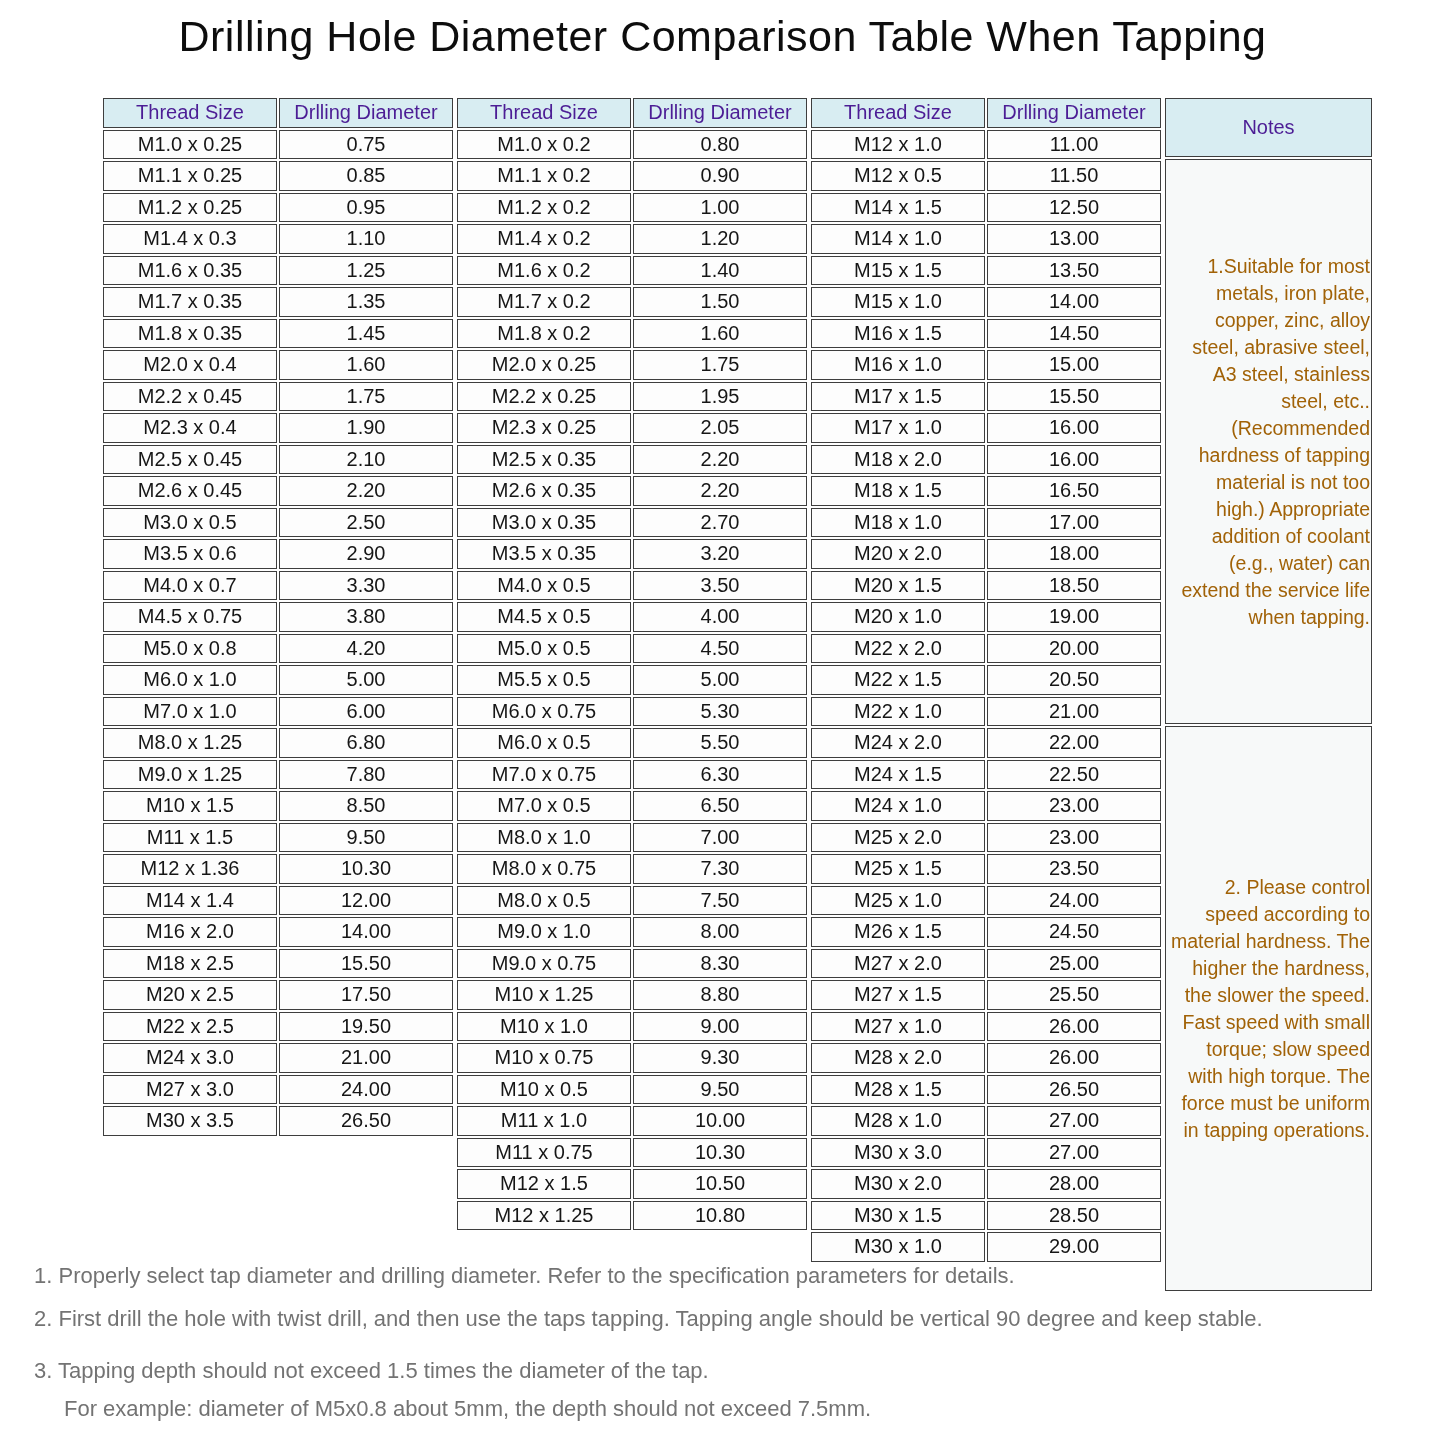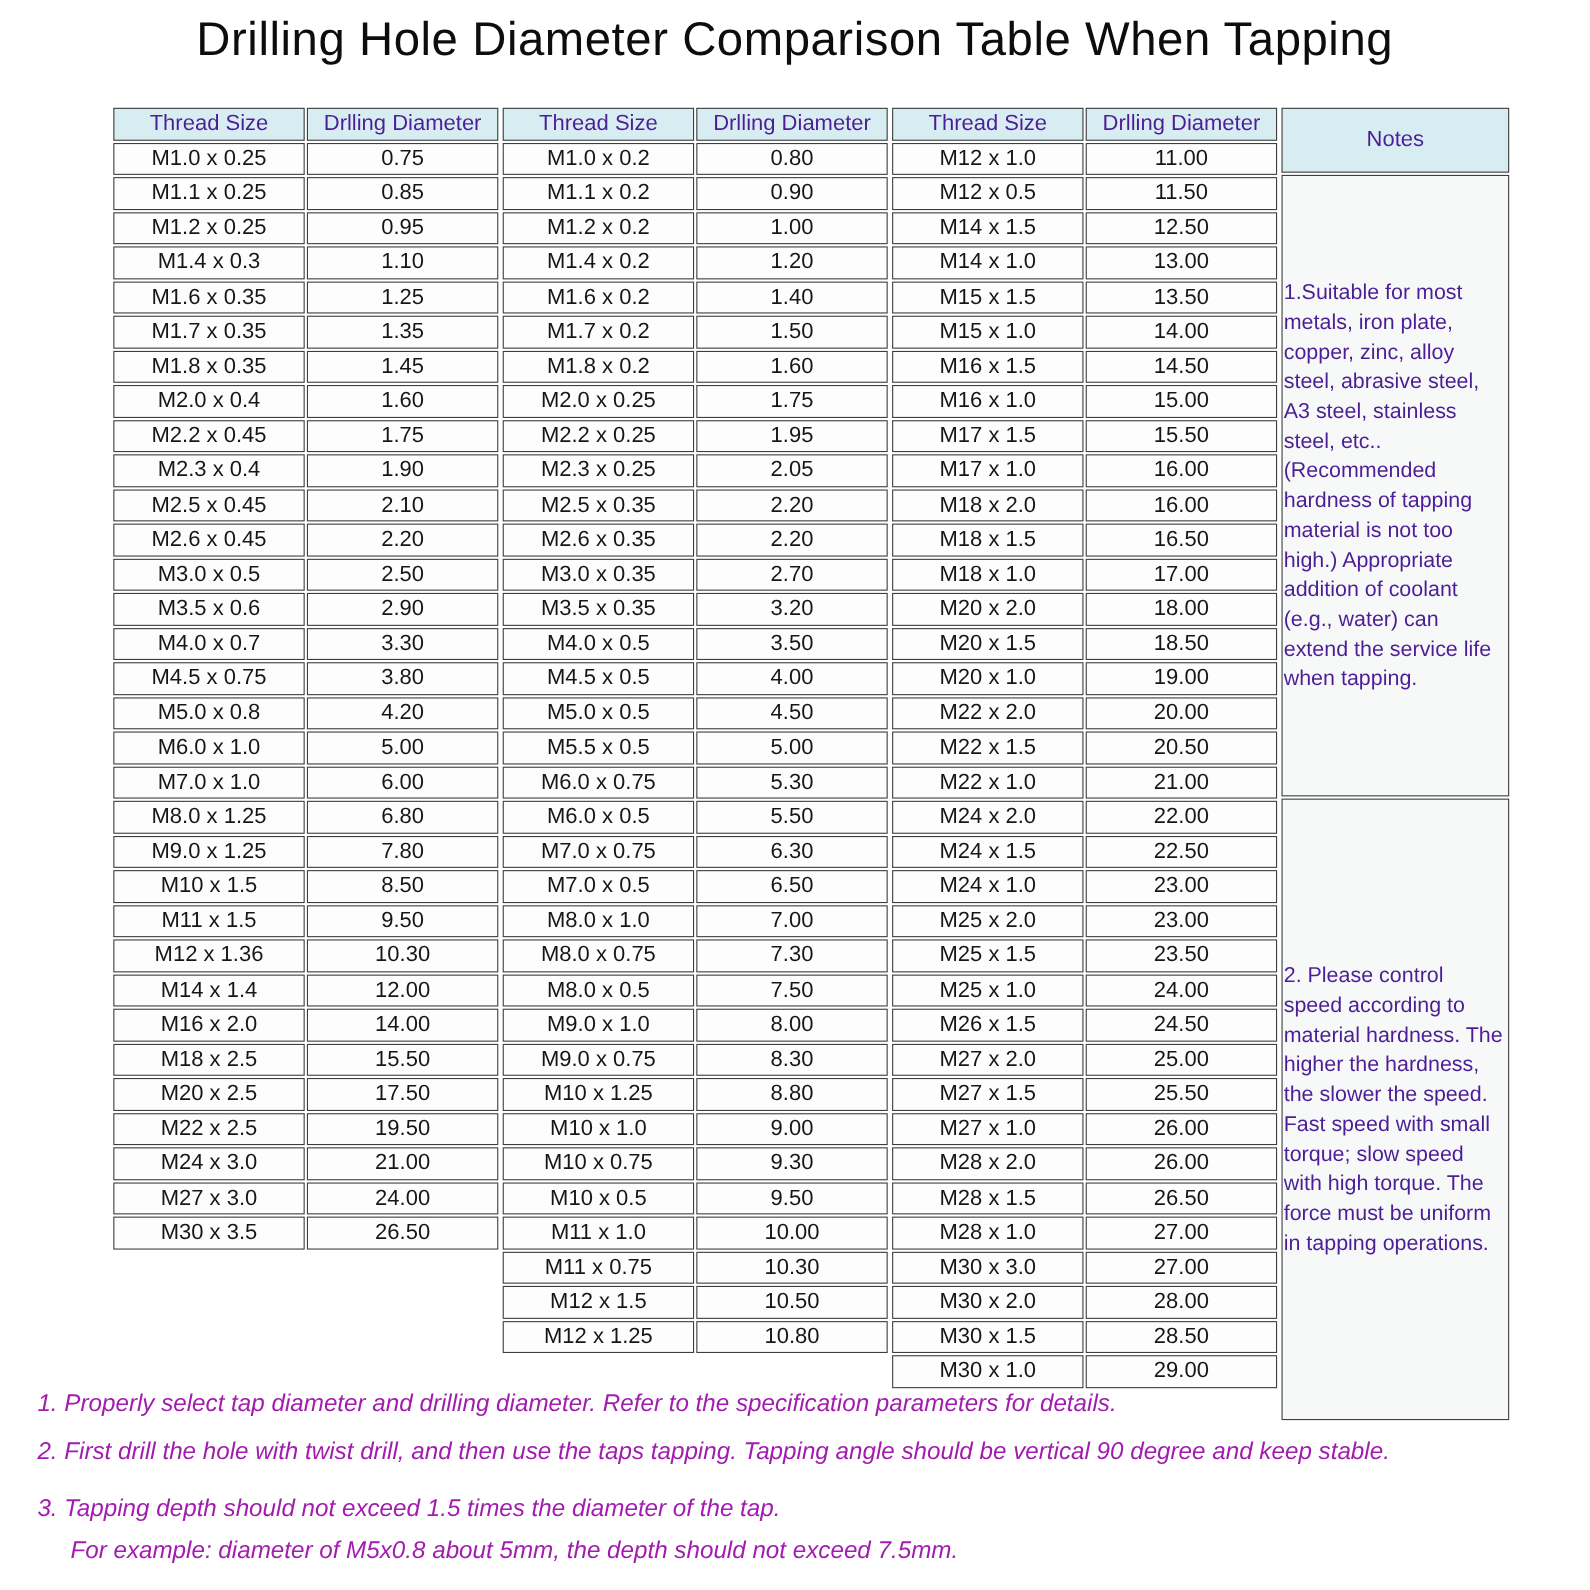--- a/index.html
+++ b/index.html
@@ -69,33 +69,32 @@
     font-weight: 400;
     padding: 17px 2px;
   }
   .notes-table td.note {
     box-sizing: border-box;
     height: 565px;
     border: 1.5px solid #3e3e3e;
     background: #f7f9f9;
     font-size: 19.5px;
     line-height: 27px;
-    text-align: left;
+    text-align: right;
     vertical-align: middle;
     padding: 0 1px;
-    color: #4c1d95;
+    color: #a16207;
   }
   .footer {
     position: absolute;
     left: 34px;
     top: 1263px;
     width: 1400px;
     font-size: 22px;
-    color: #a21caf;
-    font-style: italic;
+    color: #737373;
   }
   .footer p {
     margin: 0;
     line-height: 25px;
     white-space: nowrap;
   }
   .footer .fl1 { margin-bottom: 18px; }
   .footer .fl2 { margin-bottom: 27px; }
   .footer .fl3 { margin-bottom: 13px; }
   .footer .fl4 { padding-left: 30px; }

